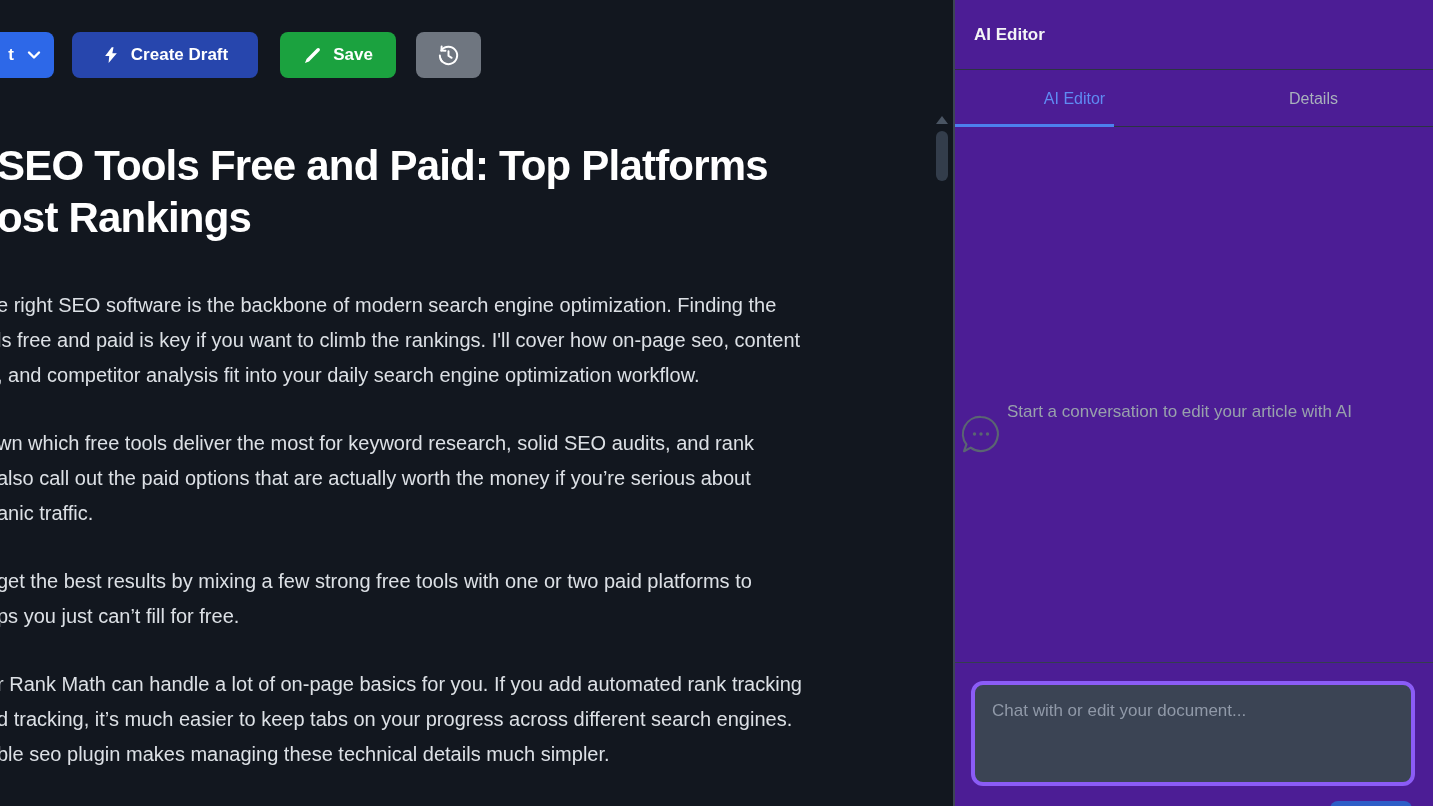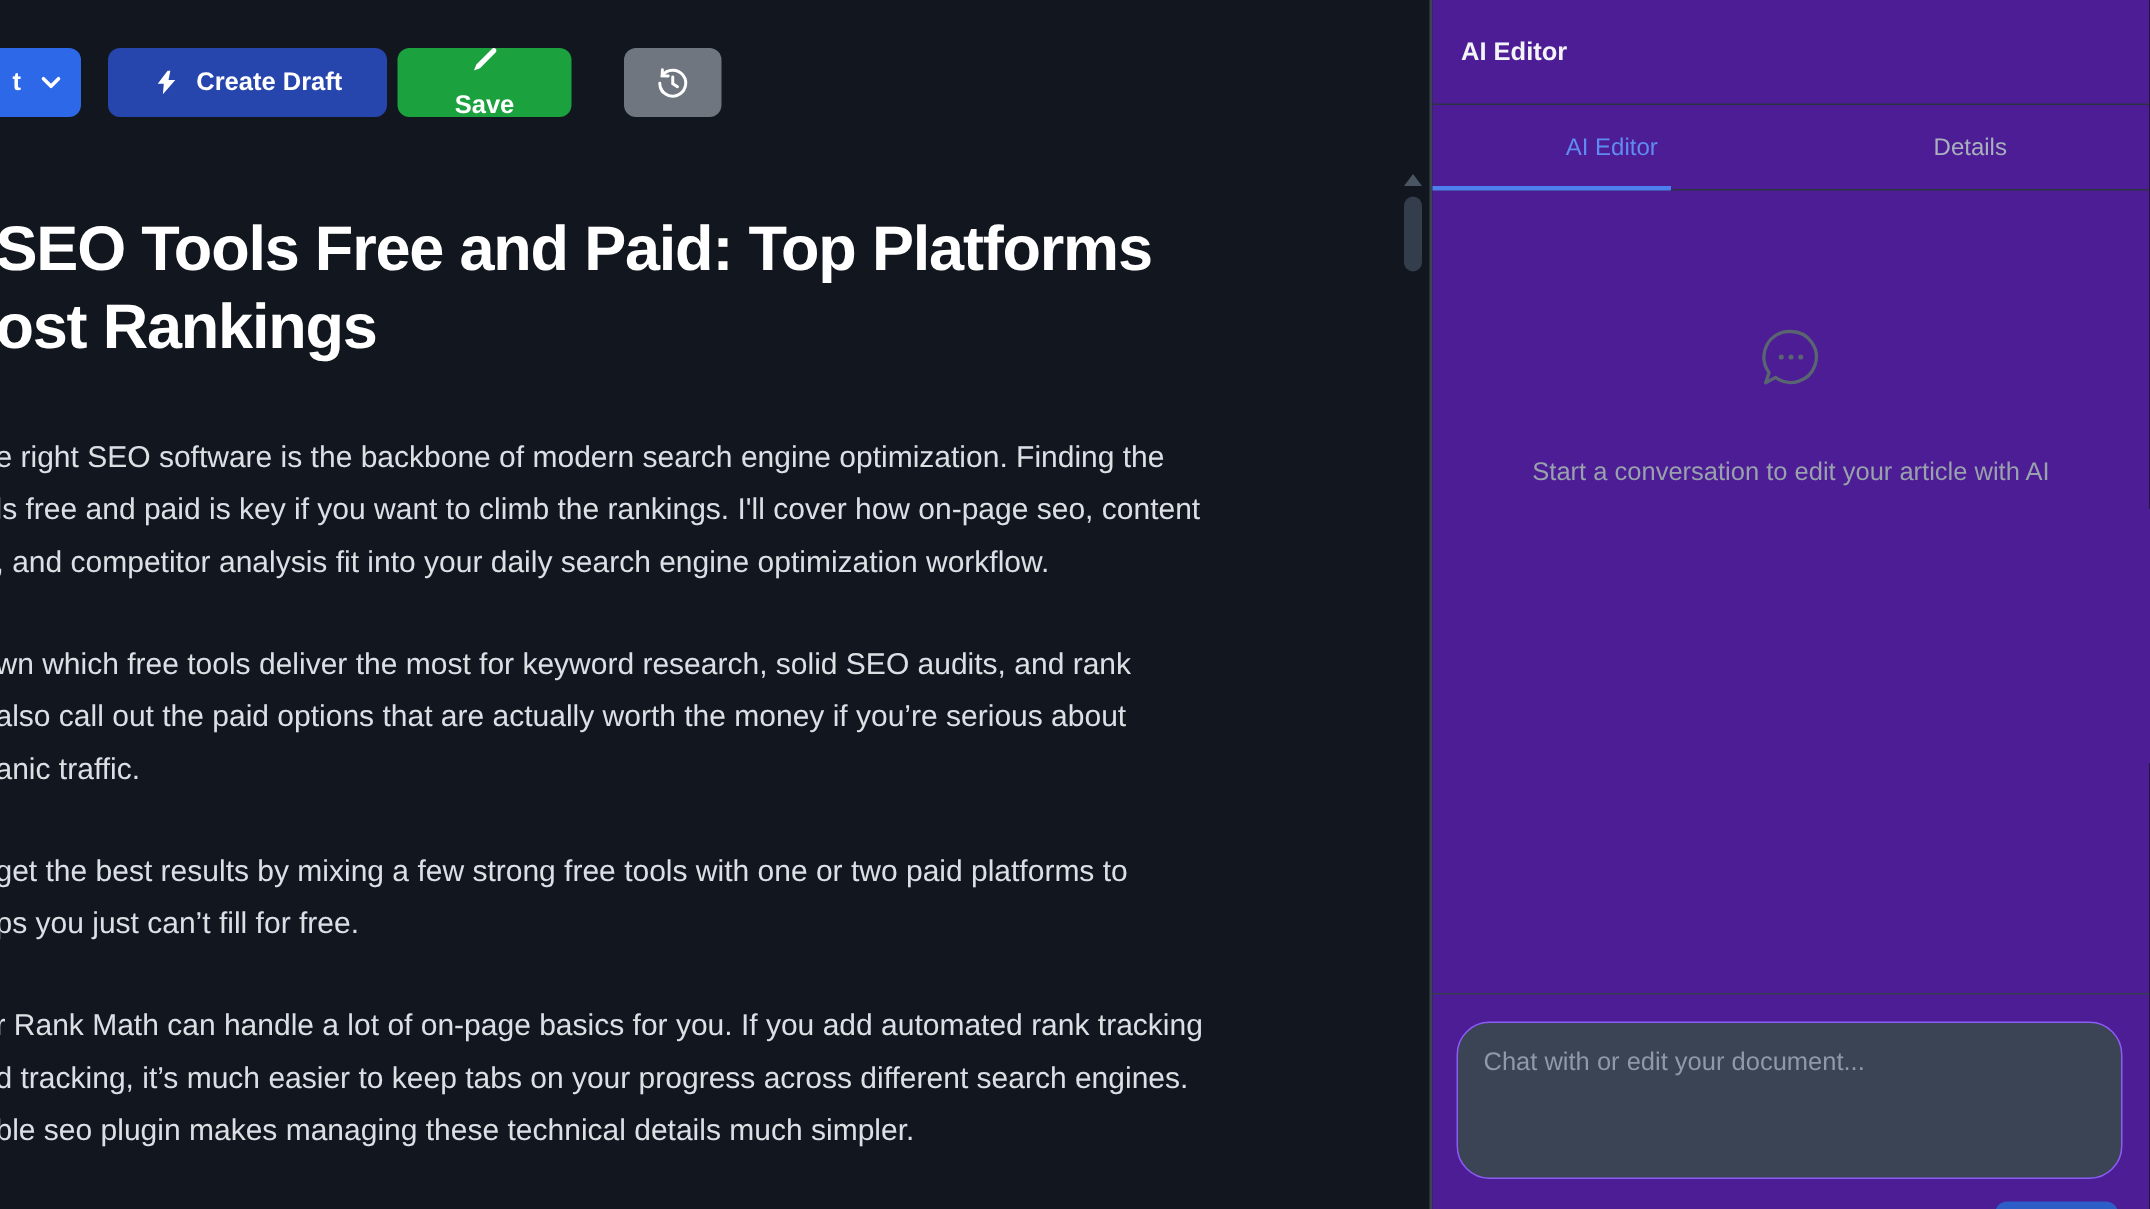--- a/index.html
+++ b/index.html
@@ -7,21 +7,21 @@
   body { background:#12171f; font-family:"Liberation Sans", sans-serif; position:relative; }
 
   
   .editor { position:absolute; left:0; top:0; width:953px; height:806px; background:#12171f; overflow:hidden; }
 
   .toolbar { position:absolute; left:0; top:0; width:953px; height:110px; }
   .btn { position:absolute; top:32px; height:46px; border:none; border-radius:8px; display:flex; align-items:center; justify-content:center; gap:11px; color:#ffffff; font-family:"Liberation Sans", sans-serif; font-size:17px; font-weight:600; cursor:pointer; }
   .btn svg { flex:0 0 auto; }
   .btn-menu { left:-30px; width:84px; background:#2d68e8; justify-content:flex-end; padding-right:12px; gap:12px; font-weight:600; }
   .btn-draft { left:72px; width:186px; background:#2746ad; }
-  .btn-save { left:265px; width:116px; background:#1ba23f;flex-direction:column; }
+  .btn-save { left:280px; width:116px; background:#1ba23f; }
   .btn-history { left:416px; width:65px; background:#6f7680; }
 
   .article { position:absolute; left:-3px; top:140px; width:940px; color:#dce0e5; }
   .article h1 { color:#ffffff; font-size:42px; line-height:52px; font-weight:700; letter-spacing:-0.8px; margin:0 0 44px 0; white-space:nowrap; }
   .para { font-size:20px; line-height:35px; margin-bottom:33px; font-weight:400; }
   .para div { white-space:nowrap; }
 
   .scrollbar { position:absolute; left:936px; top:110px; width:13px; height:696px; }
   .sb-arrow { position:absolute; left:0; top:6px; width:0; height:0; border-left:6px solid transparent; border-right:6px solid transparent; border-bottom:8px solid #4a5563; }
   .sb-thumb { position:absolute; left:0; top:21px; width:12px; height:50px; border-radius:6px; background:#333d4b; }
@@ -32,26 +32,26 @@
   
   .panel { position:absolute; left:955px; top:0; width:478px; height:806px; background:#4c1d95; }
   .panel-header { position:absolute; left:0; top:0; width:478px; height:70px; border-bottom:1px solid #2c3442; display:flex; align-items:center; padding-left:19px; }
   .panel-title { color:#f3f4f6; font-size:17px; font-weight:700; }
 
   .tabs { position:absolute; left:0; top:71px; width:478px; height:56px; border-bottom:1px solid #2c3442; display:flex; }
   .tab { flex:1 1 0; display:flex; align-items:center; justify-content:center; font-size:16px; color:#a9b1bc; cursor:pointer; background:transparent; border:none; font-family:"Liberation Sans", sans-serif; }
   .tab.active { color:#5f8bf3; }
   .tab-underline { position:absolute; left:0; bottom:-1px; width:159px; height:3px; background:#4d80ee; }
 
-  .chat-empty { position:absolute; left:0; top:128px; width:478px; height:534px; display:flex; flex-direction:column; align-items:center; }
+  .chat-empty { position:absolute; left:0; top:128px; width:478px; height:534px; display:flex; align-items:center; }
   .bubble-icon { margin-top:86px; }
   .empty-text { margin-top:34px; color:#98a1ac; font-size:17px; }
 
   .composer { position:absolute; left:0; top:662px; width:478px; height:144px; border-top:1px solid #343e4e; overflow:hidden; }
-  .chat-input { position:absolute; left:16px; top:18px; width:444px; height:105px; background:#3b4454; border:1px solid #8b5cf6; border-radius:22px; resize:none; padding:16px 17px; color:#e5e8ee; font-family:"Liberation Sans", sans-serif; font-size:17px; outline:none; }
+  .chat-input { position:absolute; left:16px; top:18px; width:444px; height:105px; background:#3b4454; border:4px solid #8b5cf6; border-radius:12px; resize:none; padding:16px 17px; color:#e5e8ee; font-family:"Liberation Sans", sans-serif; font-size:17px; outline:none; }
   .chat-input::placeholder { color:#9099a8; }
   .send-peek { position:absolute; right:21px; top:138px; width:82px; height:34px; background:#2d5ec7; border:none; border-radius:8px; cursor:pointer; }
 </style>
 </head>
 <body>
 
 <div class="editor">
   <div class="toolbar">
 
     <button class="btn btn-menu">

